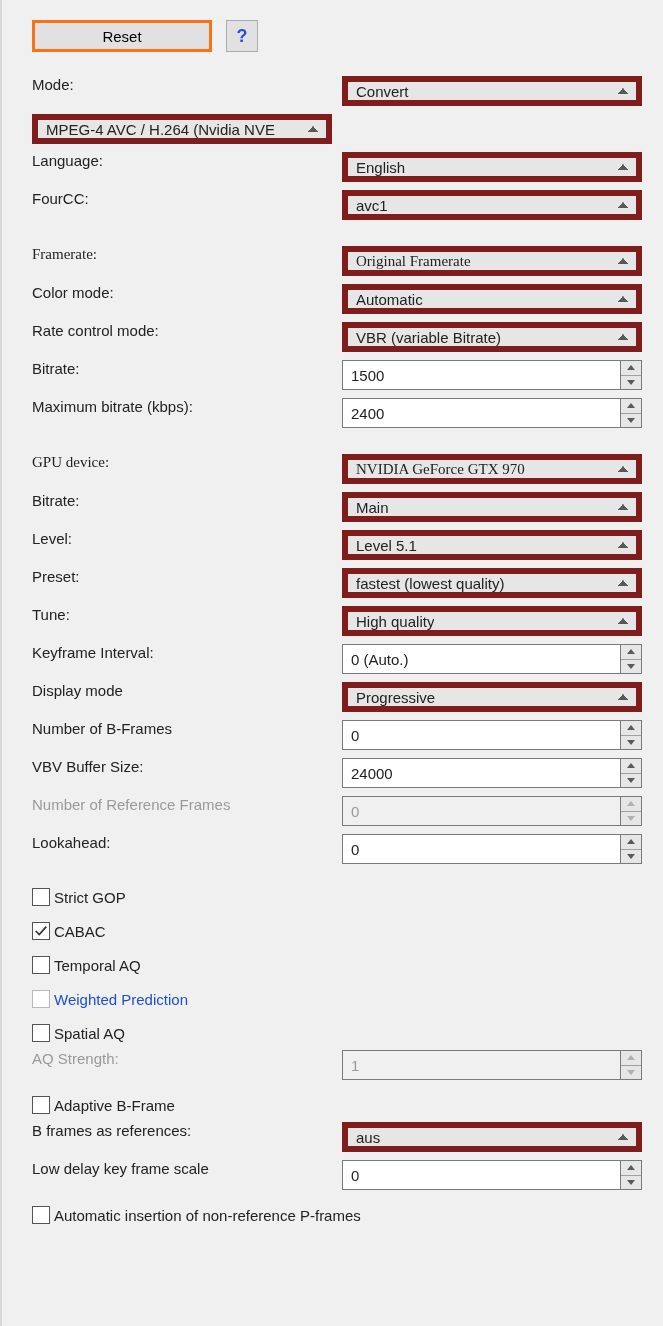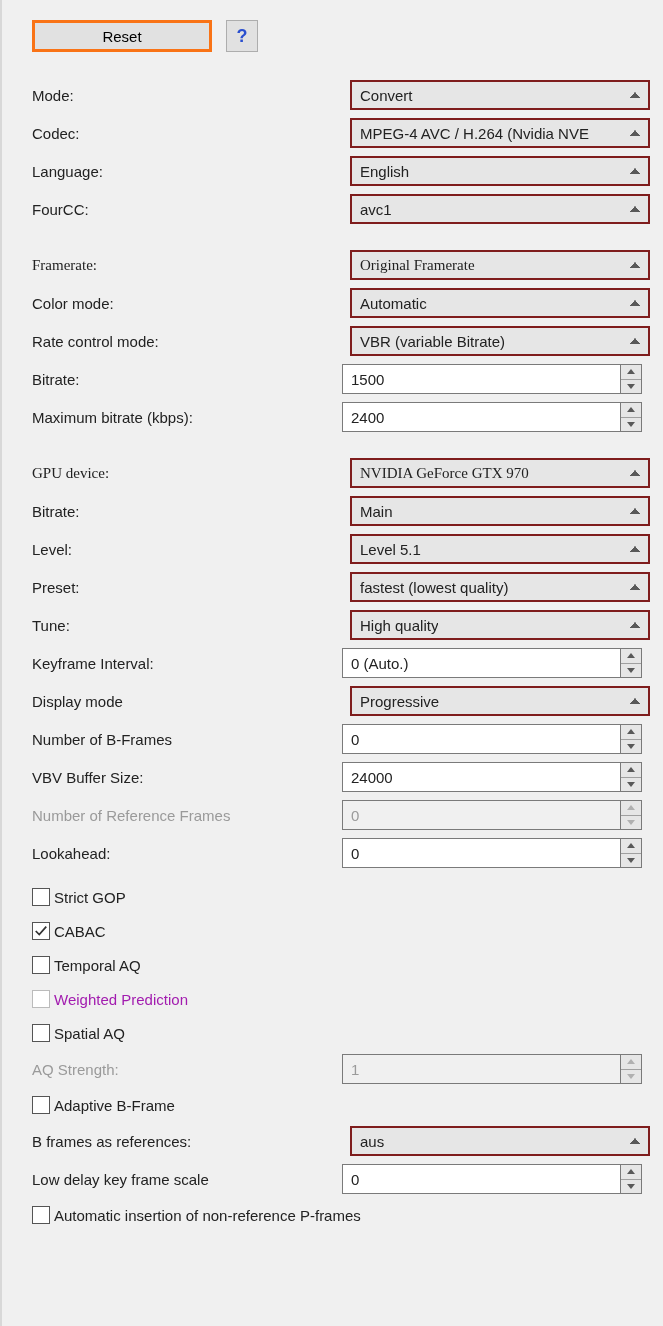--- a/index.html
+++ b/index.html
@@ -43,45 +43,44 @@
     font-family: inherit;
     font-size: 18px;
     font-weight: bold;
     cursor: pointer;
     display: flex;
     align-items: center;
     justify-content: center;
   }
   .row {
     display: flex;
-    align-items: center;
+    align-items: flex-start;
     height: 38px;
   }
   .row.gap { margin-top: 18px; font-family: Liberation Serif, serif; }
   .label {
     width: 310px;
     flex-shrink: 0;
     padding-right: 6px;
   }
   .disabled { color: #9a9a9a; }
   .ctrl {
     width: 300px;
     flex-shrink: 0;
   }
   .select {
     position: relative;
     width: 100%;
     height: 30px;
     background: #e6e6e6;
-    border: 2px solid #7f1d1d;
+    border: 6px solid #7f1d1d;
     display: flex;
     align-items: center;
     padding: 0 28px 0 8px;
     cursor: pointer;
-    margin-left: 8px;
   }
   .select .val {
     white-space: nowrap;
     overflow: hidden;
     text-overflow: clip;
   }
   .select::after {
     content: "";
     position: absolute;
     right: 8px;
@@ -150,21 +149,21 @@
     background: #fff;
     display: flex;
     align-items: center;
     justify-content: center;
     cursor: pointer;
     flex-shrink: 0;
   }
   .checkbox.checked svg { display: block; }
   .checkbox svg { display: none; width: 14px; height: 14px; }
   .checkbox.disabled { border-color: #bbb; cursor: default; }
-  .clabel.disabled { color: #a21caf; }
+  .clabel.disabled { color: #1d4ed8; }
 </style>
 </head>
 <body>
 
 <div class="page">
 
   <div class="top-row">
     <button class="reset-btn">Reset</button>
     <button class="help-btn">?</button>
   </div>
@@ -172,21 +171,20 @@
   <div class="row">
     <div class="label">Mode:</div>
     <div class="ctrl">
       <div class="select">
           <span class="val">Convert</span>
         </div>
     </div>
   </div>
 
   <div class="row">
-    <div class="label">Codec:</div>
     <div class="ctrl">
       <div class="select">
           <span class="val">MPEG-4 AVC / H.264 (Nvidia NVE</span>
         </div>
     </div>
   </div>
 
   <div class="row">
     <div class="label">Language:</div>
     <div class="ctrl">

